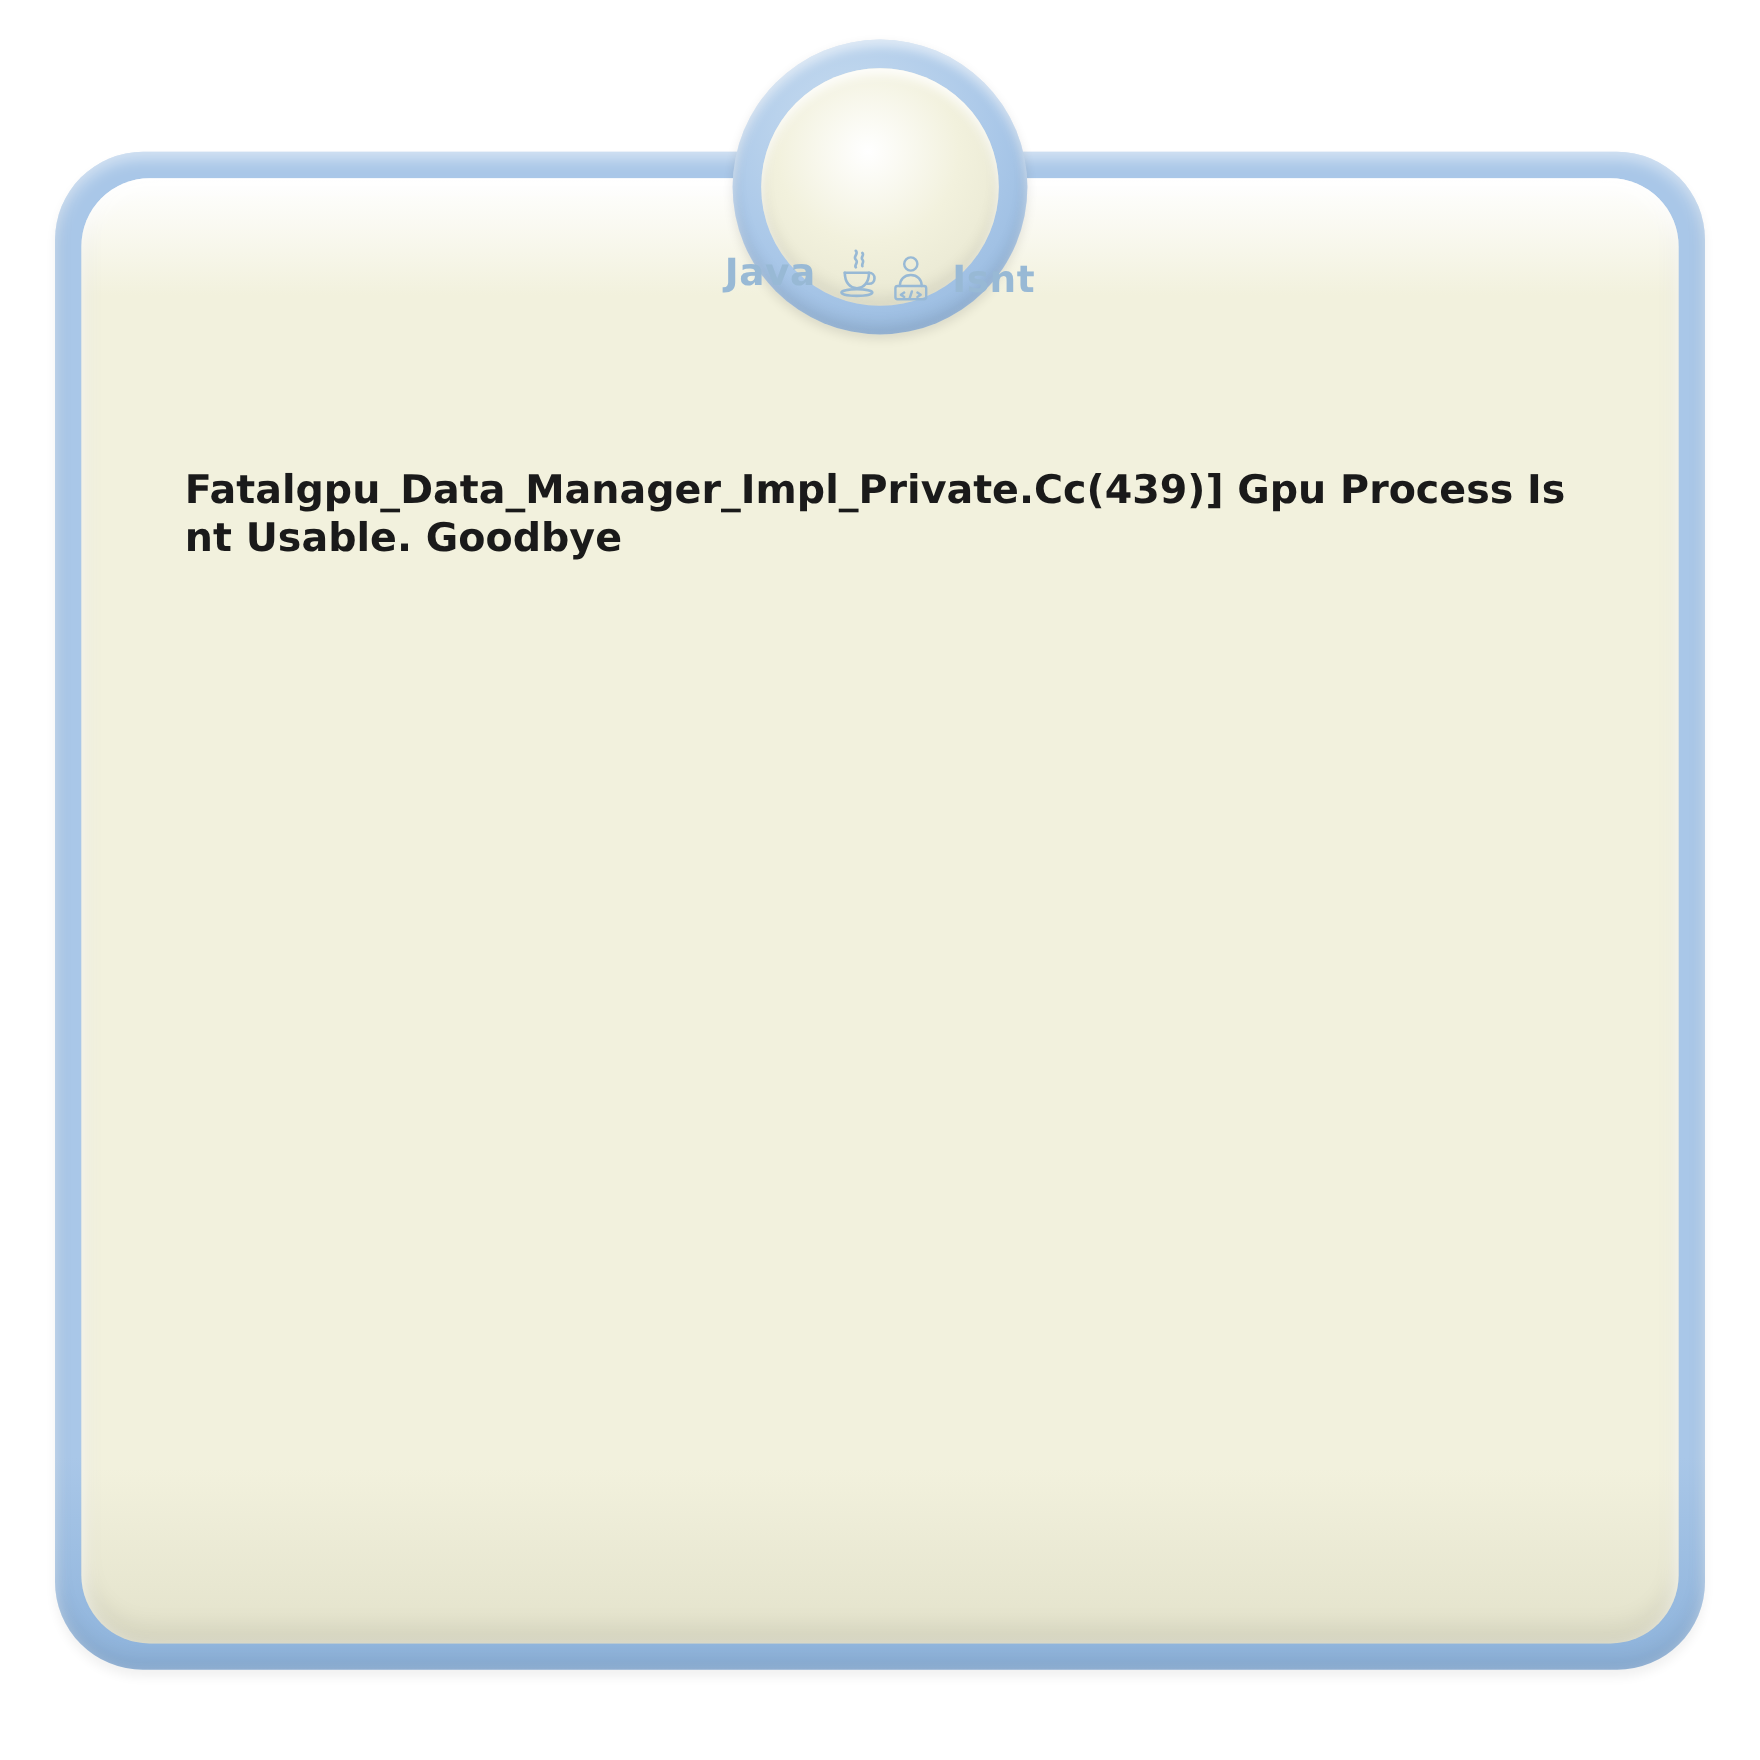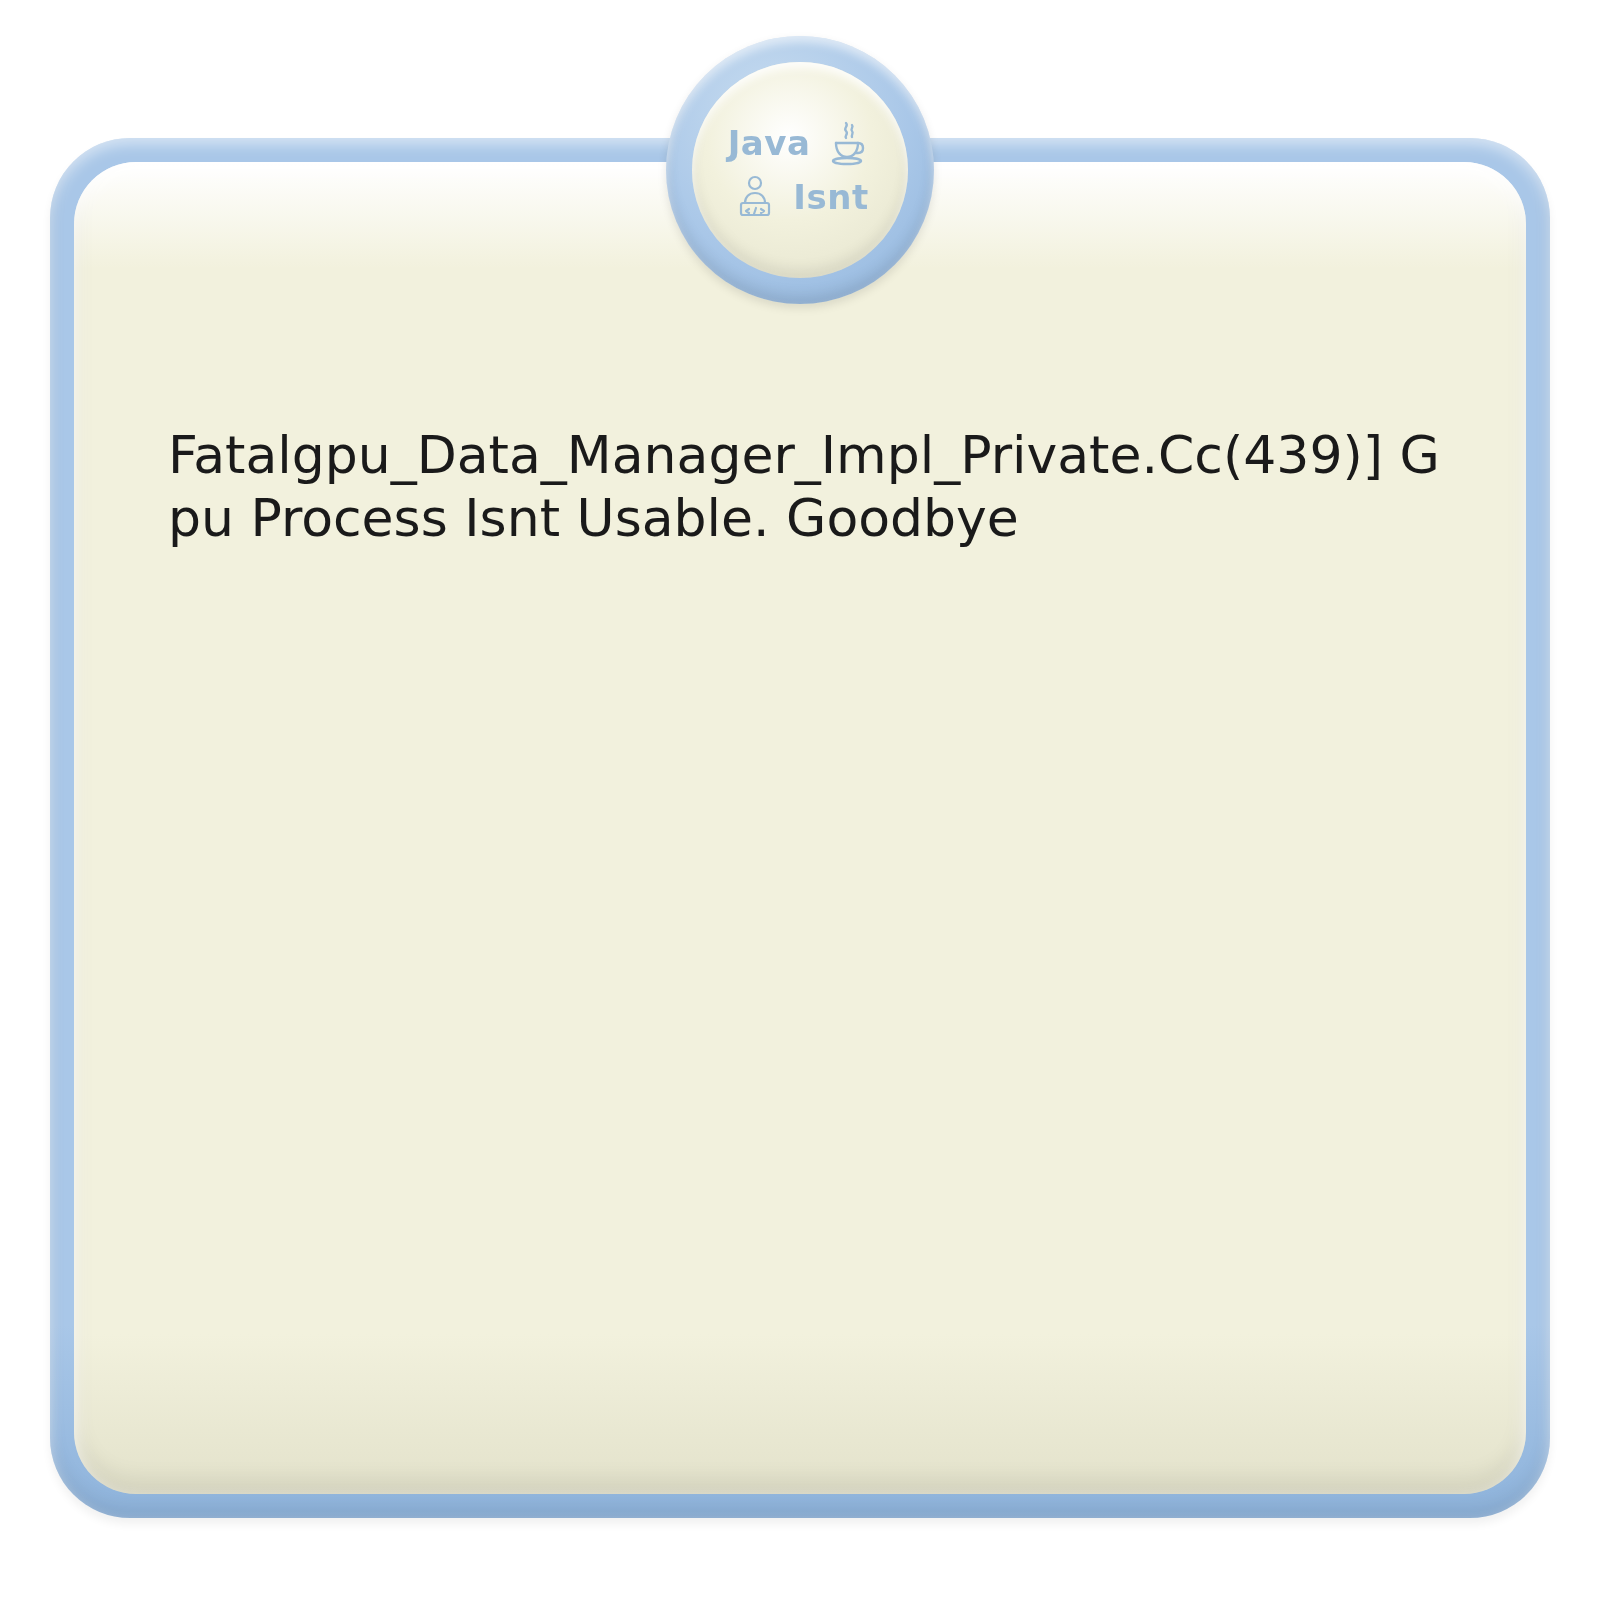--- a/index.html
+++ b/index.html
@@ -56,40 +56,40 @@
       inset 0 -8px 14px rgba(0,0,0,.10),
       0 4px 10px rgba(0,0,0,.10);
     display:flex;align-items:center;justify-content:center;
   }
   .badge-inner{
     width:216px;height:216px;border-radius:50%;
     background:radial-gradient(circle at 45% 35%,#ffffff 0%,var(--panel) 45%,var(--panel-edge) 100%);
     box-shadow:
       inset 0 6px 10px rgba(255,255,255,.9),
       inset 0 -8px 14px rgba(0,0,0,.08);
-    display:flex;flex-direction:column;align-items:center;justify-content:center;
+    display:flex;flex-direction:row;align-items:flex-end;justify-content:center;
     color:var(--badge-text);
   }
 
   .badge-row{display:flex;align-items:center;gap:14px;}
   .badge-top{margin-bottom:6px;}
   .badge-text{font-weight:700;font-size:34px;letter-spacing:.5px;}
 
   .java-cup{width:48px;height:48px;}
   .coder-guy{width:48px;height:48px;}
 
   
   .message{
     position:absolute;
     left:94px; right:82px;
     top:262px;
     color:var(--text);
-    font-size:52px;
+    font-size:36px;
     line-height:1.22;
-    font-weight:400;
+    font-weight:700;
     word-break:break-all;
     overflow-wrap:break-word;
   }
 </style>
 </head>
 <body>
 
 <div class="stage">
 
   <div class="frame">

